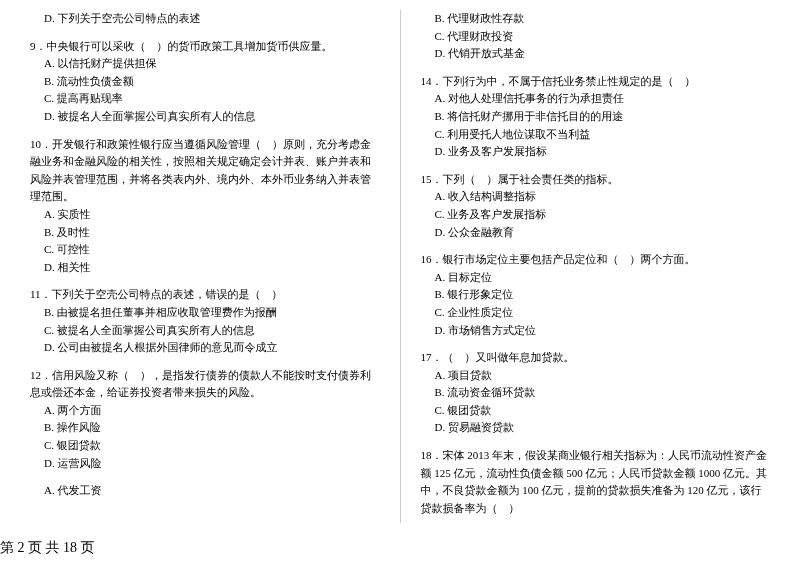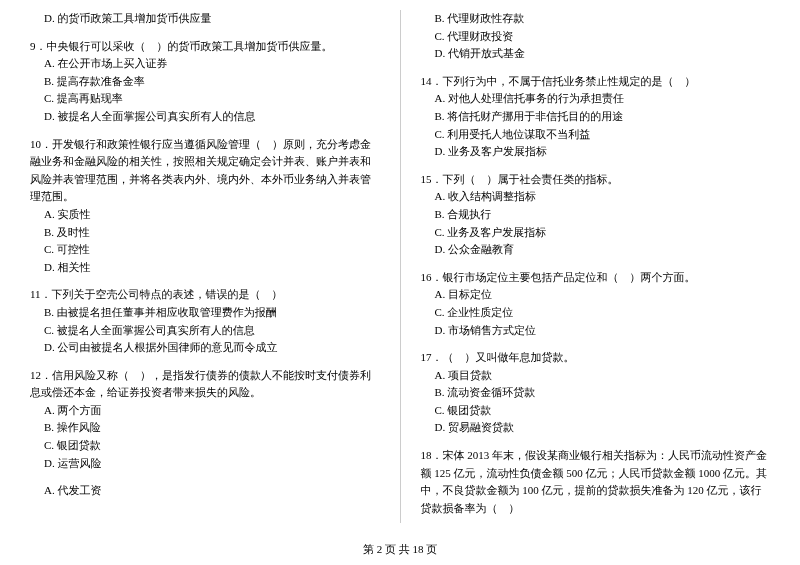--- a/index.html
+++ b/index.html
@@ -41,45 +41,45 @@
     }
     .option {
       padding-left: 14px;
       line-height: 1.6;
     }
     .page-footer {
       position: absolute;
       bottom: 8px;
       left: 0;
       right: 0;
-      text-align: center;
-      font-size: 11px;
+      text-align: left;
+      font-size: 14px;
     }
     .divider {
       width: 1px;
       background: #ccc;
       align-self: stretch;
     }
   </style>
 </head>
 <body>
 
 <div class="page">
   <div class="content">
 
     <div class="column">
 
       <div class="question-block">
-        <div class="option">D. 的货币政策工具增加货币供应量</div>
+        <div class="option">D. 下列关于空壳公司特点的表述</div>
       </div>
 
       <div class="question-block">
         <div class="question-text">9．中央银行可以采收（&nbsp;&nbsp;&nbsp;&nbsp;）的货币政策工具增加货币供应量。</div>
-        <div class="option">A. 在公开市场上买入证券</div>
-        <div class="option">B. 提高存款准备金率</div>
+        <div class="option">A. 以信托财产提供担保</div>
+        <div class="option">B. 流动性负债金额</div>
         <div class="option">C. 提高再贴现率</div>
         <div class="option">D. 被提名人全面掌握公司真实所有人的信息</div>
       </div>
 
       <div class="question-block">
         <div class="question-text">10．开发银行和政策性银行应当遵循风险管理（&nbsp;&nbsp;&nbsp;&nbsp;）原则，充分考虑金融业务和金融风险的相关性，按照相关规定确定会计并表、账户并表和风险并表管理范围，并将各类表内外、境内外、本外币业务纳入并表管理范围。</div>
         <div class="option">A. 实质性</div>
         <div class="option">B. 及时性</div>
         <div class="option">C. 可控性</div>
         <div class="option">D. 相关性</div>
@@ -120,28 +120,28 @@
         <div class="question-text">14．下列行为中，不属于信托业务禁止性规定的是（&nbsp;&nbsp;&nbsp;&nbsp;）</div>
         <div class="option">A. 对他人处理信托事务的行为承担责任</div>
         <div class="option">B. 将信托财产挪用于非信托目的的用途</div>
         <div class="option">C. 利用受托人地位谋取不当利益</div>
         <div class="option">D. 业务及客户发展指标</div>
       </div>
 
       <div class="question-block">
         <div class="question-text">15．下列（&nbsp;&nbsp;&nbsp;&nbsp;）属于社会责任类的指标。</div>
         <div class="option">A. 收入结构调整指标</div>
-        <div class="option">B. 合规执行</div>
         <div class="option">C. 业务及客户发展指标</div>
         <div class="option">D. 公众金融教育</div>
       </div>
 
       <div class="question-block">
         <div class="question-text">16．银行市场定位主要包括产品定位和（&nbsp;&nbsp;&nbsp;&nbsp;）两个方面。</div>
         <div class="option">A. 目标定位</div>
+        <div class="option">B. 银行形象定位</div>
         <div class="option">C. 企业性质定位</div>
         <div class="option">D. 市场销售方式定位</div>
       </div>
 
       <div class="question-block">
         <div class="question-text">17．（&nbsp;&nbsp;&nbsp;&nbsp;）又叫做年息加贷款。</div>
         <div class="option">A. 项目贷款</div>
         <div class="option">B. 流动资金循环贷款</div>
         <div class="option">C. 银团贷款</div>
         <div class="option">D. 贸易融资贷款</div>

